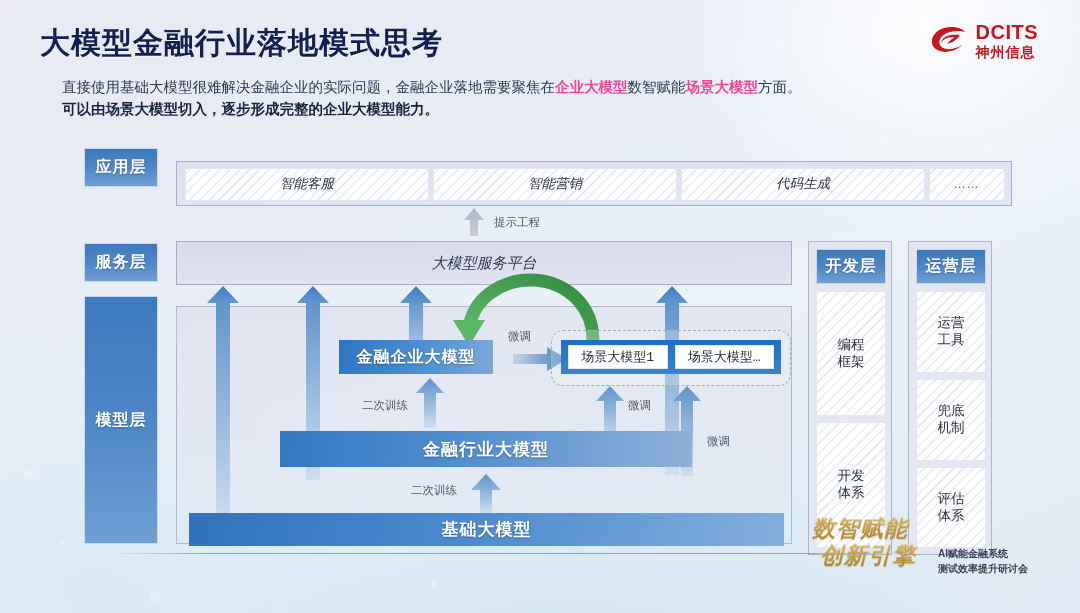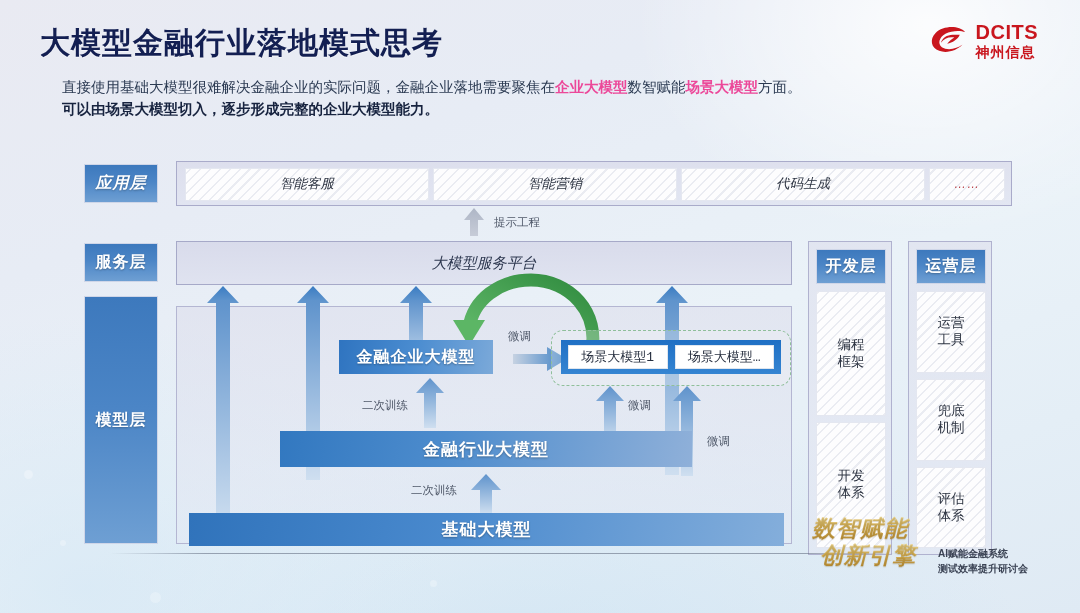--- a/index.html
+++ b/index.html
@@ -159,21 +159,21 @@
     <svg class="logo-mark" viewBox="0 0 44 38">
       <path d="M40 9 C33 1, 15 2, 7 10 C0 17, 2 27, 11 30 C19 33, 31 30, 37 23 C31 28, 20 30, 14 26 C9 22, 11 15, 18 11 C25 7, 35 7, 40 9 Z" fill="#c9161e"></path>
       <path d="M26 12 C20 12, 14 16, 13 21 C16 16, 22 14, 28 15 C25 17, 22 19, 20 22 C26 21, 32 17, 34 12 Z" fill="#c9161e"></path>
     </svg>
     <div class="logo-text">
       <div class="logo-en">DCITS</div>
       <div class="logo-cn">神州信息</div>
     </div>
   </div>
 
-  <div class="layer-chip" style="left:84px;top:164px;width:74px;height:39px;font-style:italic;">应用层</div>
+  <div class="layer-chip" style="left:84px;top:148px;width:74px;height:39px;">应用层</div>
 
   <div class="panel" style="left:176px;top:161px;width:836px;height:45px;">
     <div class="hatch app-card" style="left:8px;top:6px;width:244px;">智能客服</div>
     <div class="hatch app-card" style="left:256px;top:6px;width:244px;">智能营销</div>
     <div class="hatch app-card" style="left:504px;top:6px;width:244px;">代码生成</div>
     <div class="hatch app-card dots" style="left:752px;top:6px;width:76px;">……</div>
   </div>
 
   <svg class="arrow" style="left:463px;top:208px;width:22px;height:28px;" viewBox="0 0 22 28">
     <defs>

